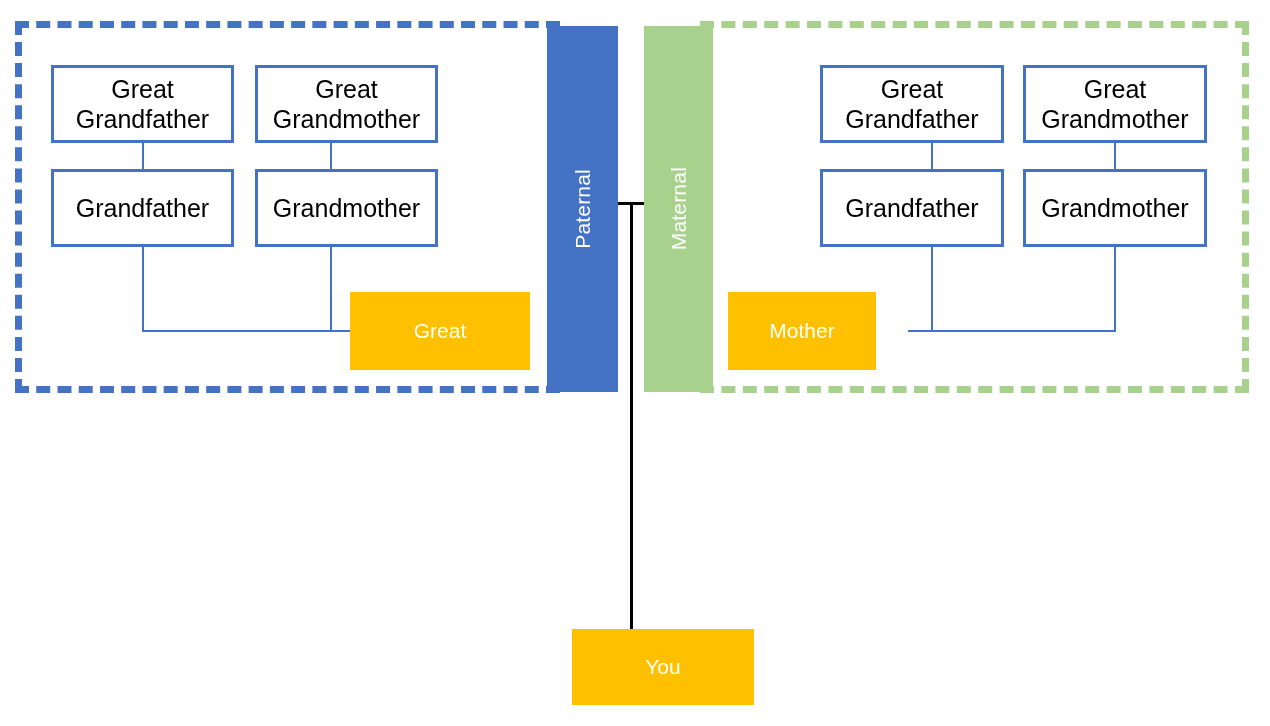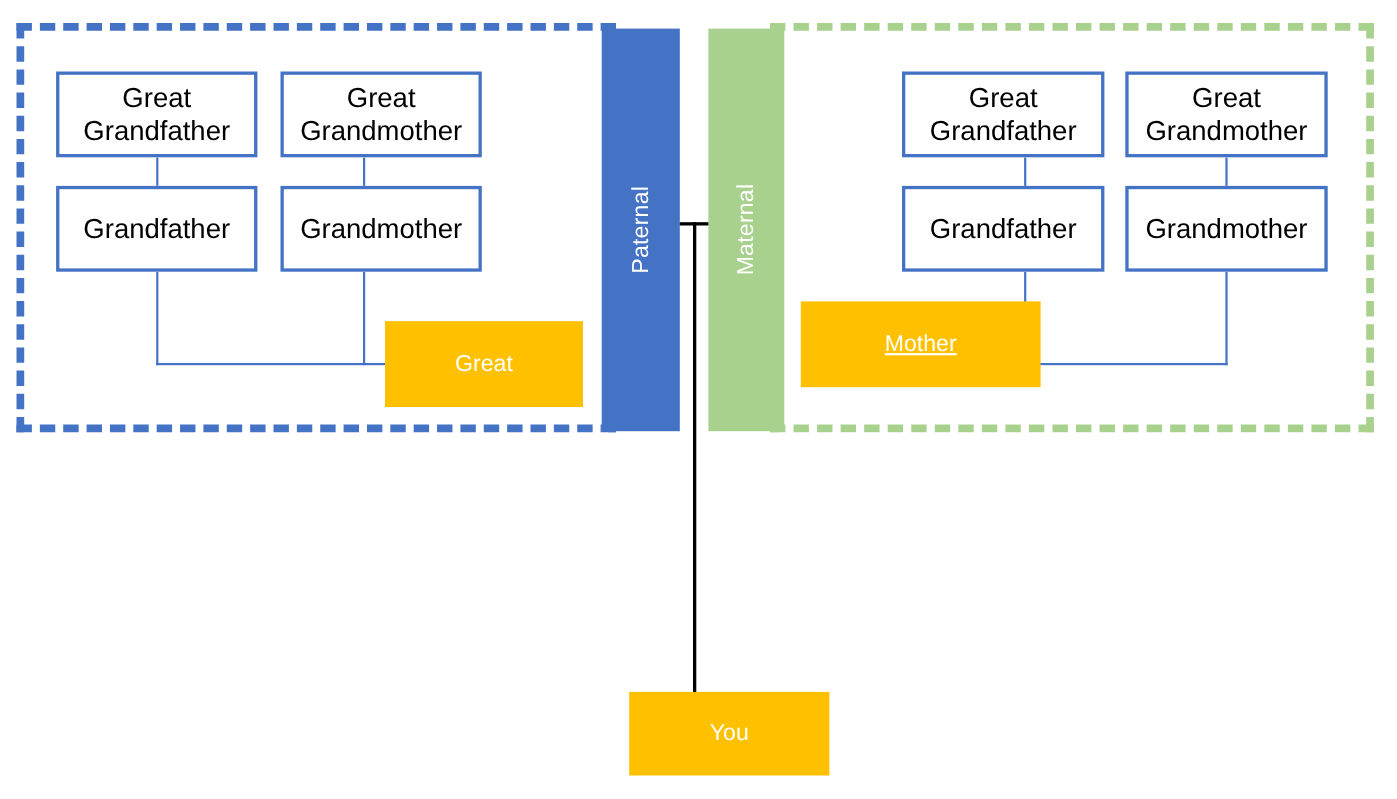--- a/index.html
+++ b/index.html
@@ -175,21 +175,21 @@
   <div class="node-box" style="left:1023px; top:65px; width:184px; height:78px;">
     <span class="node-label">Great
 Grandmother</span>
   </div>
   <div class="node-box" style="left:820px; top:169px; width:184px; height:78px;">
     <span class="node-label">Grandfather</span>
   </div>
   <div class="node-box" style="left:1023px; top:169px; width:184px; height:78px;">
     <span class="node-label">Grandmother</span>
   </div>
-  <div class="node-fill" style="left:728px; top:274px; width:218px; height:78px;text-decoration:underline;">
+  <div class="node-fill" style="left:728px; top:292px; width:148px; height:78px;">
     <span class="node-label">Mother</span>
   </div>
 
   <div class="side-bar maternal-bar">
     <span class="bar-label">Maternal</span>
   </div>
 
   <div class="conn-black h" style="left:618px; top:202px; width:26px;"></div>
   <div class="conn-black v" style="left:630px; top:202px; height:428px;"></div>
 

